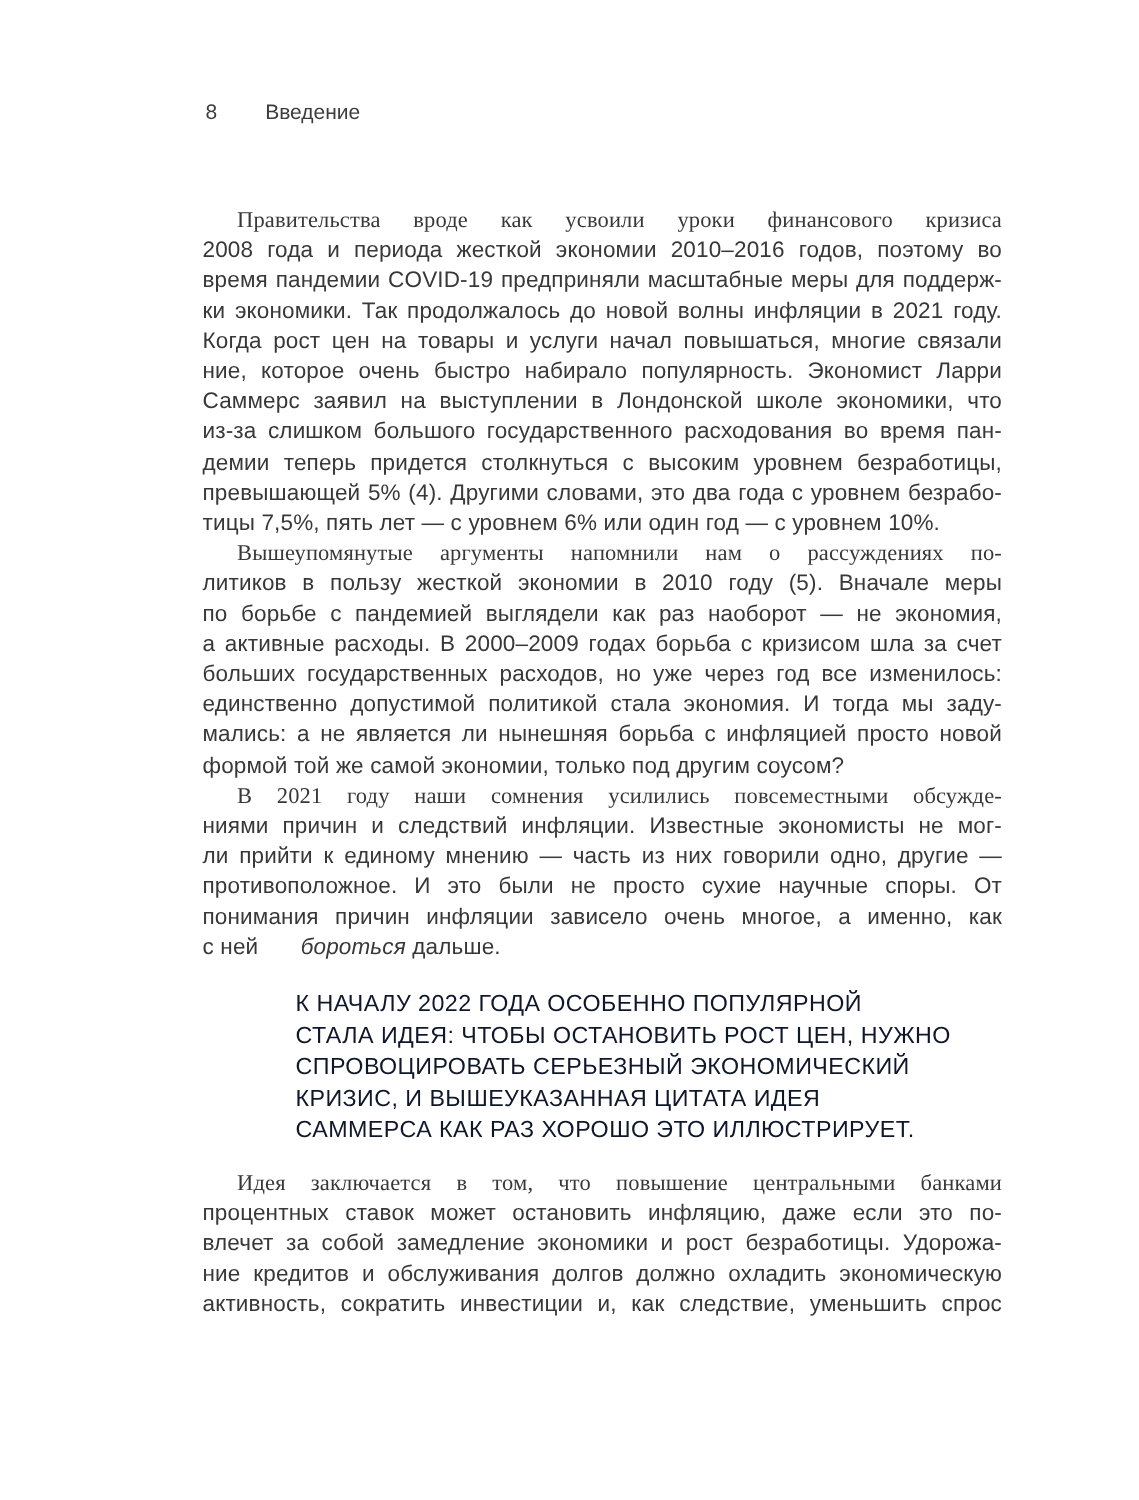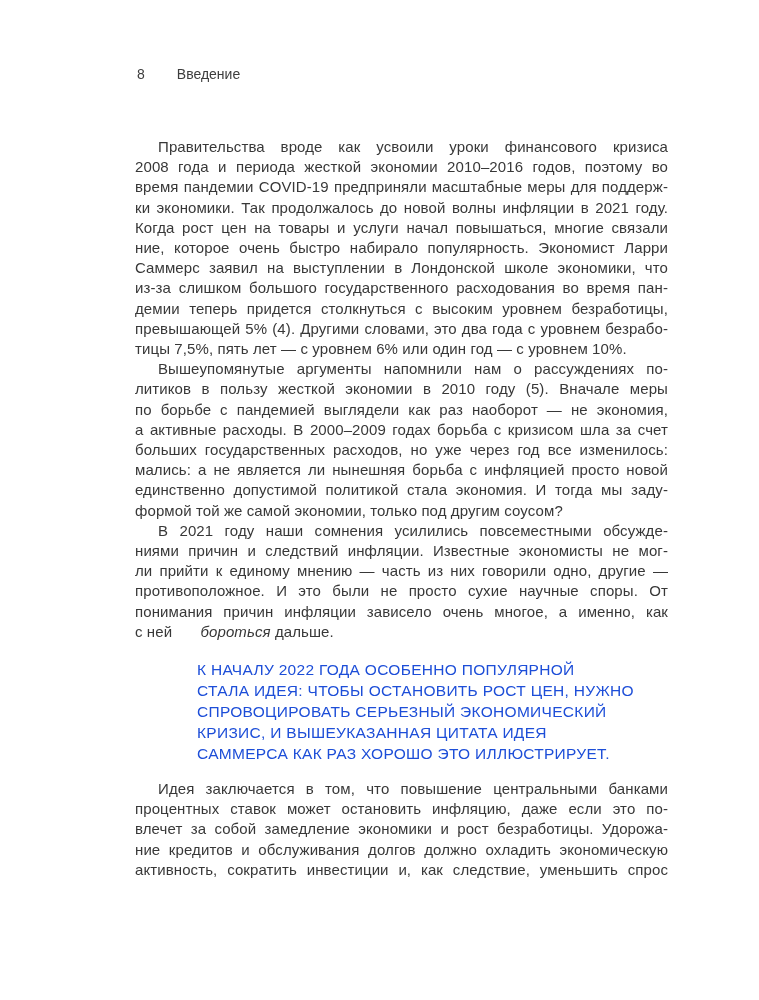--- a/index.html
+++ b/index.html
@@ -28,36 +28,36 @@
     left: 135px;
     width: 533px;
   }
   .para .line {
     font-size: 15px;
     line-height: 20.2px;
     text-align: justify;
     text-align-last: justify;
     letter-spacing: 0.1px;
   }
-  .para .line:first-child { text-indent: 23px; }
+  .para .line:first-child { text-indent: 23px; font-family: Liberation Serif, serif; }
   .para .line:last-child { text-align-last: left; }
   .para.justify-all .line:last-child { text-align-last: justify; }
   .italic { font-style: italic; margin-left: 24px; }
   .pullquote {
     margin: 17px 0 15px 62px;
     padding: 0;
     width: 440px;
   }
   .pullquote .line {
     font-size: 15.5px;
     line-height: 21px;
     text-align: left;
     text-align-last: left;
     letter-spacing: 0.3px;
-    color: #1d4ed8;
+    color: #0f172a;
   }
 </style>
 </head>
 <body>
 
 <div class="page">
 
   <header class="running-head">
     <span>8</span>
     <span>Введение</span>
@@ -78,22 +78,22 @@
         <div class="line">превышающей 5% (4). Другими словами, это два года с уровнем безрабо-</div>
         <div class="line">тицы 7,5%, пять лет — с уровнем 6% или один год — с уровнем 10%.</div>
       </div>
 
     <div class="para">
         <div class="line">Вышеупомянутые аргументы напомнили нам о рассуждениях по-</div>
         <div class="line">литиков в пользу жесткой экономии в 2010 году (5). Вначале меры</div>
         <div class="line">по борьбе с пандемией выглядели как раз наоборот — не экономия,</div>
         <div class="line">а активные расходы. В 2000–2009 годах борьба с кризисом шла за счет</div>
         <div class="line">больших государственных расходов, но уже через год все изменилось:</div>
+        <div class="line">единственно допустимой политикой стала экономия. И тогда мы заду-</div>
         <div class="line">мались: а не является ли нынешняя борьба с инфляцией просто новой</div>
-        <div class="line">единственно допустимой политикой стала экономия. И тогда мы заду-</div>
         <div class="line">формой той же самой экономии, только под другим соусом?</div>
       </div>
 
     <div class="para">
         <div class="line">В 2021 году наши сомнения усилились повсеместными обсужде-</div>
         <div class="line">ниями причин и следствий инфляции. Известные экономисты не мог-</div>
         <div class="line">ли прийти к единому мнению — часть из них говорили одно, другие —</div>
         <div class="line">противоположное. И это были не просто сухие научные споры. От</div>
         <div class="line">понимания причин инфляции зависело очень многое, а именно, как</div>
         <div class="line"><span>с ней </span><span class="italic">бороться</span><span> дальше.</span></div>

